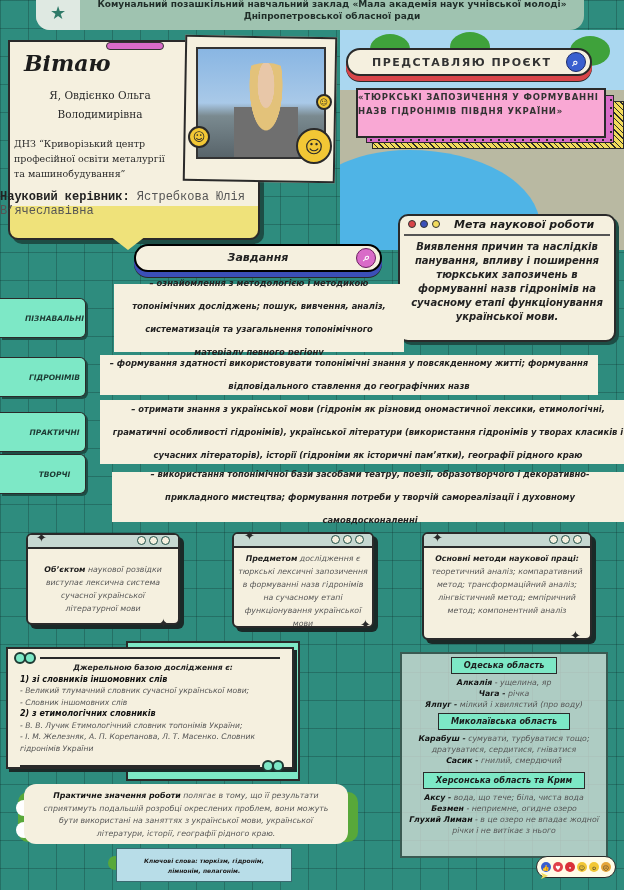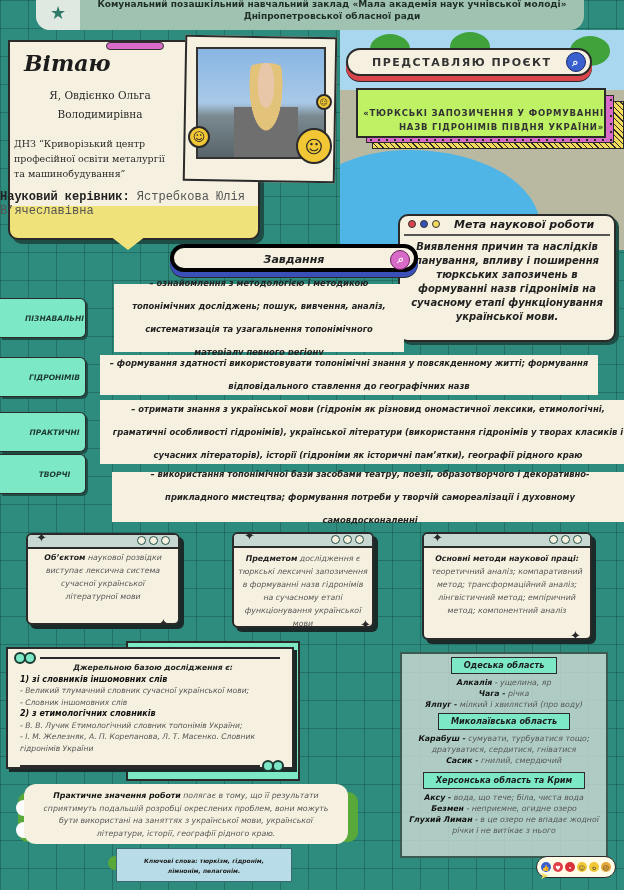--- a/index.html
+++ b/index.html
@@ -106,45 +106,45 @@
   }
   .search-circle {
     position: absolute; right: 4px; top: 2px; width: 20px; height: 20px; border-radius: 50%;
     background: #3a5fcf; border: 1px solid #1d2b6a; color: #fff; font-size: 11px;
     display: flex; align-items: center; justify-content: center;
   }
   .title-stack-y { left: 372px; top: 101px; width: 252px; height: 48px; background: repeating-linear-gradient(45deg, #f2db5c 0 3px, #2a2a2a 3px 4px); border: 1px solid #2a2a2a; }
   .title-stack-p { left: 366px; top: 95px; width: 248px; height: 48px; background: #d96bc8; border: 1px solid #2a2a2a; background-image: radial-gradient(#2a2a2a 1px, transparent 1.3px); background-size: 8px 8px; }
   .title-box {
     left: 356px; top: 88px; width: 250px; height: 50px;
-    background: #bef264; border: 2px solid #2a2a2a;
-    font-size: 8.5px; font-weight: bold; text-align: right; line-height: 14px;
-    letter-spacing: 0.8px; padding-top: 16px; color: #333;
+    background: #f9a8d4; border: 2px solid #2a2a2a;
+    font-size: 8.5px; font-weight: bold; text-align: left; line-height: 14px;
+    letter-spacing: 0.8px; padding-top: 0; color: #333;
   }
 
   
   .goal-box {
     left: 398px; top: 214px; width: 218px; height: 128px;
     background: #f5f0df; border: 2px solid #2a2a2a; border-radius: 10px; box-shadow: 3px 3px 0 #1d4d45;
   }
   .goal-dots { left: 408px; top: 220px; display: flex; gap: 4px; }
   .dot { width: 8px; height: 8px; border-radius: 50%; border: 1px solid #333; }
   .goal-title { left: 454px; top: 218px; font-size: 11px; font-weight: bold; font-style: italic; color: #1c1c1c; }
   .goal-rule { left: 404px; top: 234px; width: 206px; height: 2px; background: #555; }
   .goal-text {
     left: 404px; top: 240px; width: 206px; text-align: center;
     font-size: 10px; font-weight: bold; font-style: italic; line-height: 14px; color: #222;
   }
 
   
   .tasks-pill {
     left: 134px; top: 244px; width: 248px; height: 28px;
-    background: #f5f0df; border: 4px solid #000000; border-radius: 16px;
+    background: #f5f0df; border: 2px solid #000000; border-radius: 16px;
     box-shadow: 0 5px 0 #3b4fb8, 0 6px 0 #2a2a2a;
-    font-size: 11px; font-weight: bold; font-style: italic; text-align: center; line-height: 24px; margin-left: 36px;
+    font-size: 11px; font-weight: bold; font-style: italic; text-align: center; line-height: 24px;
   }
   .search-pink {
     position: absolute; right: 4px; top: 2px; width: 20px; height: 20px; border-radius: 50%;
     background: #d96bc8; border: 1px solid #6a2060; color: #fff; font-size: 11px;
     display: flex; align-items: center; justify-content: center;
   }
 
   
   .task-label {
     left: 0; width: 86px; height: 40px;
@@ -160,21 +160,21 @@
   }
 
   
   .card {
     background: #f5f0df; border: 2px solid #2a2a2a; border-radius: 6px; box-shadow: 4px 4px 0 #1a2a28;
     overflow: hidden;
   }
   .card-bar { height: 14px; background: #c6d8d1; border-bottom: 2px solid #2a2a2a; position: relative; }
   .card-bar .circles { position: absolute; right: 8px; top: 1px; display: flex; gap: 3px; }
   .card-bar .c { width: 9px; height: 9px; border-radius: 50%; border: 1.5px solid #1d4d45; background: #f5f0df; }
-  .card-text { text-align: center; font-size: 7.8px; font-style: italic; line-height: 13px; color: #555; padding: 2px 6px; }
+  .card-text { text-align: center; font-size: 7.8px; font-style: italic; line-height: 13px; color: #555; padding: 14px 6px; }
   .card-text b { color: #1c1c1c; }
   .sparkle { position: absolute; color: #2a2a2a; font-size: 13px; }
 
   
   .src-back { left: 126px; top: 641px; width: 174px; height: 140px; background: #7de8c6; border: 2px solid #2a2a2a; }
   .src-box {
     left: 6px; top: 647px; width: 288px; height: 122px;
     background: #f5f0df; border: 2px solid #2a2a2a; box-shadow: 3px 3px 0 #1a2a28;
   }
   .src-circles { display: flex; gap: 0; }

